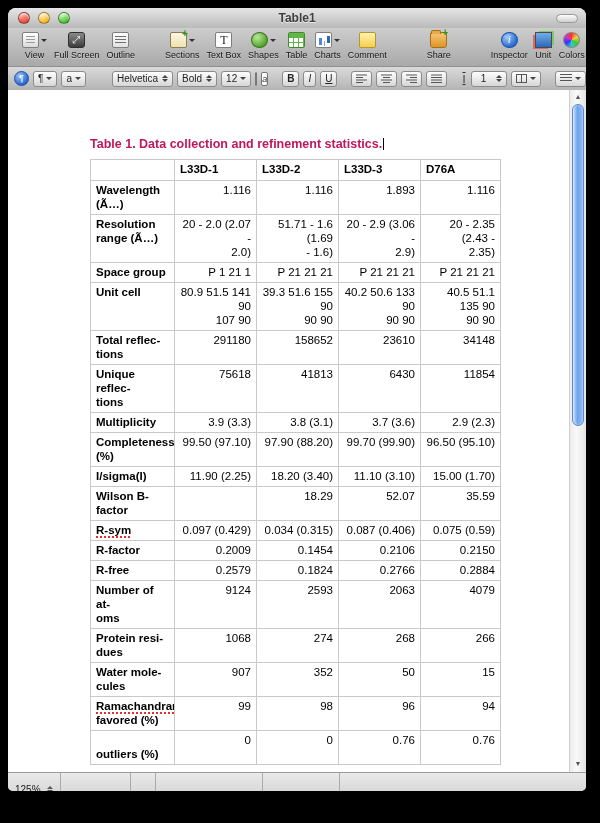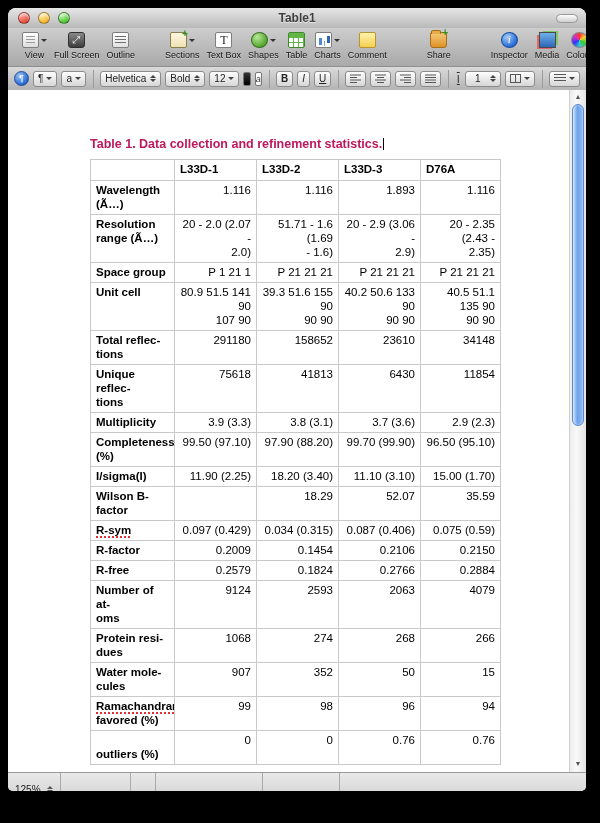--- a/index.html
+++ b/index.html
@@ -216,42 +216,42 @@
       <div class="tb-item">
         <div class="tb-icon-row">
           <div class="tb-icon i-inspector"></div>
         </div>
         <div class="tb-label">Inspector</div>
       </div>
       <div class="tb-item">
         <div class="tb-icon-row">
           <div class="tb-icon i-media"></div>
         </div>
-        <div class="tb-label">Media</div>
+        <div class="tb-label">Unit</div>
       </div>
       <div class="tb-item">
         <div class="tb-icon-row">
           <div class="tb-icon i-colors"></div>
         </div>
         <div class="tb-label">Colors</div>
       </div>
     </div>
 
   <div class="formatbar">
     <div class="fb-circle"></div>
     <div class="fb-btn">
       <span>¶</span>
       <span class="mini-arrow"></span>
     </div>
     <div class="fb-btn">
       <span>a</span>
       <span class="mini-arrow"></span>
     </div>
     <div class="fb-sep"></div>
-    <div class="fb-pop" style="width:78px; justify-content:space-between;">
+    <div class="fb-pop" style="width:78px; justify-content:space-between;margin-left:12px;">
       <span>Helvetica</span>
       <span class="ud"></span>
     </div>
     <div class="fb-pop" style="width:62px; justify-content:space-between;">
       <span>Bold</span>
       <span class="ud"></span>
     </div>
     <div class="fb-combo" style="width:40px; justify-content:space-between;">
       <span>12</span>
       <span class="mini-arrow"></span>

